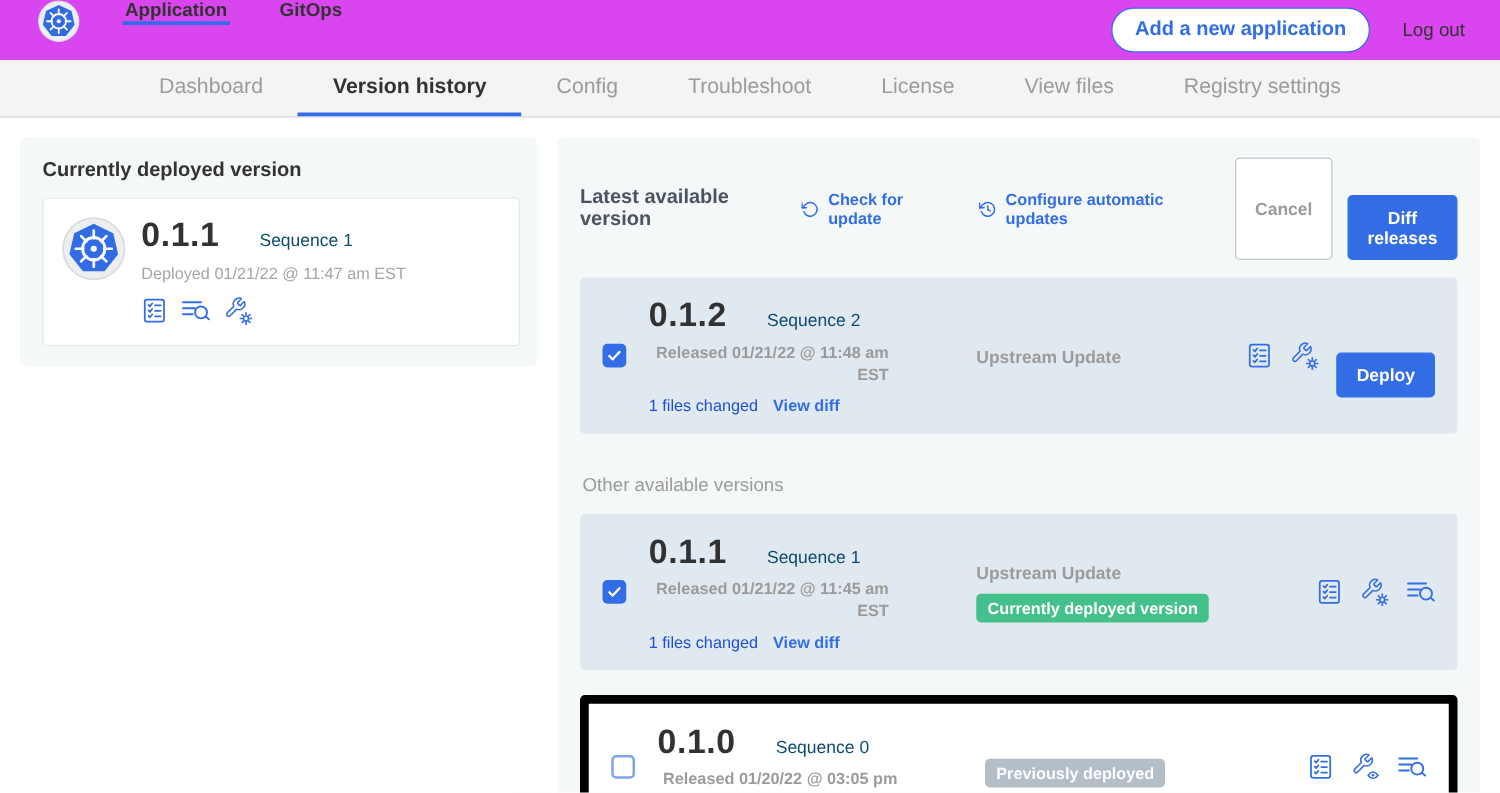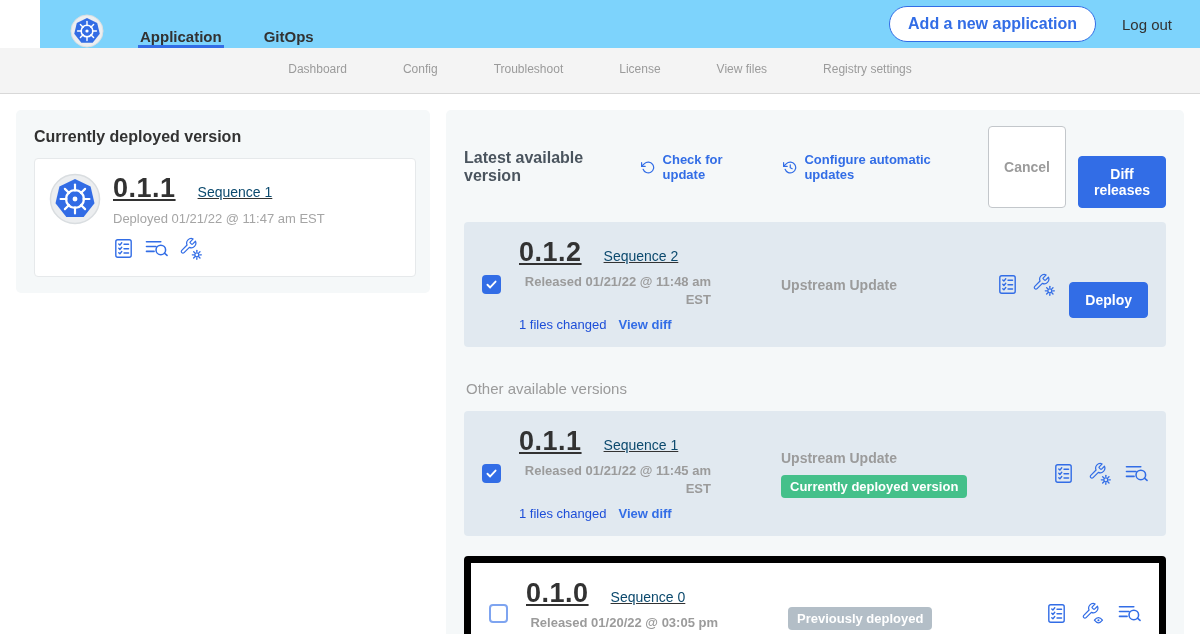--- a/index.html
+++ b/index.html
@@ -1,48 +1,48 @@
 <!DOCTYPE html>
 <html><head>
 <meta charset="utf-8">
 <style>
   * { margin: 0; padding: 0; box-sizing: border-box; }
   html, body { width: 1200px; height: 634px; overflow: hidden; background: #fff;
     font-family: "Liberation Sans", sans-serif; color: #323232; }
 
   
-  .topnav { height: 48px; display: flex; align-items: flex-end; background: #7dd3fc; margin-left: 40px; }
+  .topnav { height: 48px; display: flex; align-items: flex-start; background: #d946ef; }
   .topnav .logo-wrap { display: flex; align-items: center; margin: 0 34px 0 30px; }
   .topnav .tab { display: flex; align-items: center; padding: 0 2px; margin-right: 38px;
     font-size: 15px; font-weight: bold; color: #323232; border-bottom: 3px solid transparent; cursor: pointer; }
   .topnav .tab.active { border-bottom-color: #326de6; }
   .topnav .spacer { flex: 1; }
   .pill-btn { align-self: center; border: 1px solid #326de6; color: #326de6; background: #fff;
     font-size: 16px; font-weight: bold; padding: 8px 18px; border-radius: 18px;
     font-family: inherit; cursor: pointer; }
   .logout { align-self: center; font-size: 15px; color: #323232; margin: 0 28px 0 26px; cursor: pointer; }
 
   
   .subnav { height: 46px; background: #f4f4f4; border-bottom: 1px solid #d8d8d8;
     display: flex; justify-content: center; align-items: stretch; }
-  .subnav .tab { display: flex; align-items: center; padding: 0 28px; font-size: 12px;
+  .subnav .tab { display: flex; align-items: center; padding: 0 28px; font-size: 17px;
     color: #9b9b9b; border-bottom: 3px solid transparent; cursor: pointer; }
   .subnav .tab.active { color: #323232; font-weight: bold; border-bottom-color: #326de6; }
 
   
   .main { display: flex; align-items: flex-start; gap: 16px; padding: 16px; }
   .panel { background: #f5f8f9; border-radius: 5px; }
 
   
   .left-panel { width: 414px; padding: 18px 14px 16px 18px; }
   .left-panel h2 { font-size: 16px; font-weight: bold; color: #323232; margin-bottom: 12px; }
   .deployed-card { background: #fff; border: 1px solid #e6e9eb; border-radius: 4px;
     padding: 14px 14px 16px; display: flex; gap: 12px; }
   .deployed-card .k8s-lg { width: 52px; height: 52px; flex: 0 0 auto; }
-  .ver-row { display: flex; align-items: baseline; gap: 22px; text-decoration: underline; }
+  .ver-row { display: flex; align-items: baseline; gap: 32px; }
   .ver-num { font-size: 27px; font-weight: bold; color: #323232; letter-spacing: .5px; }
   .seq { font-size: 14px; color: #0c4a6e; }
   .deployed-ts { font-size: 13px; color: #a5a5a5; margin-top: 7px; }
   .icon-row { display: flex; align-items: center; gap: 11px; margin-top: 11px; }
   .icon { width: 21px; height: 21px; color: #326de6; stroke: currentColor; fill: none;
     stroke-width: 1.6; stroke-linecap: round; stroke-linejoin: round; cursor: pointer; }
   .icon.lg { width: 23px; height: 23px; }
 
   
   .right-panel { flex: 1; padding: 16px 18px 20px; }
@@ -168,20 +168,21 @@
   </span>
   <span class="tab active">Application</span>
   <span class="tab">GitOps</span>
   <span class="spacer"></span>
   <button class="pill-btn">Add a new application</button>
   <span class="logout">Log out</span>
 </header>
 
 <nav class="subnav">
   <span class="tab">Dashboard</span>
+  <span class="tab active">Version history</span>
   <span class="tab">Config</span>
   <span class="tab">Troubleshoot</span>
   <span class="tab">License</span>
   <span class="tab">View files</span>
   <span class="tab">Registry settings</span>
 </nav>
 
 <main class="main">
 
   <aside class="panel left-panel">

